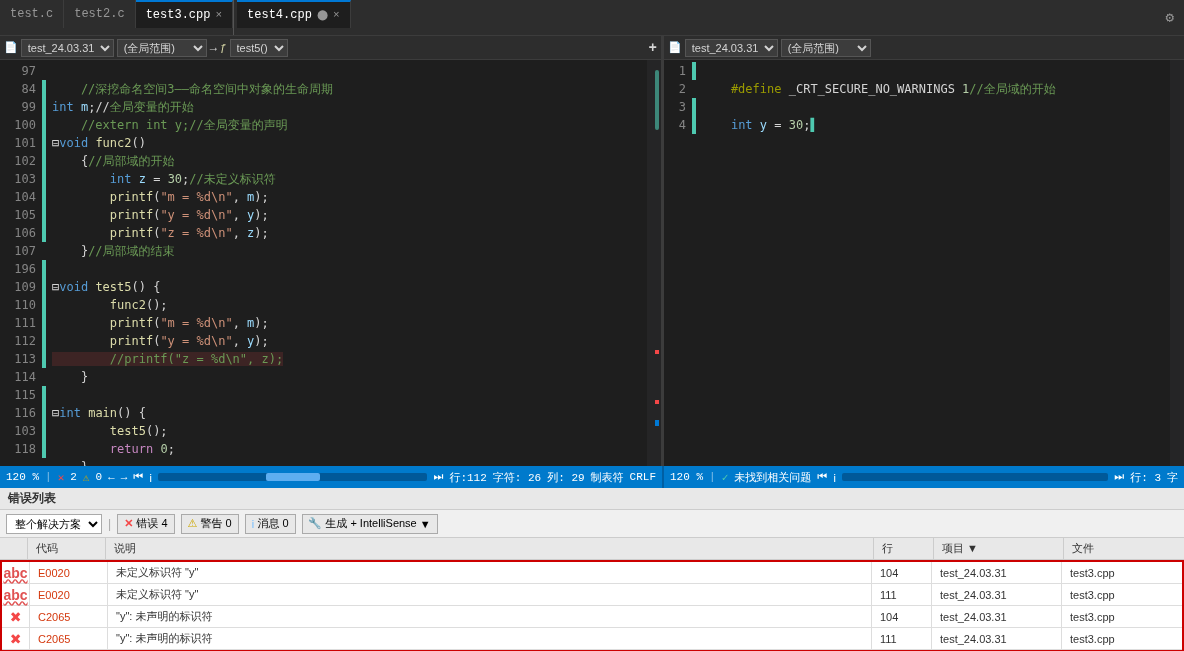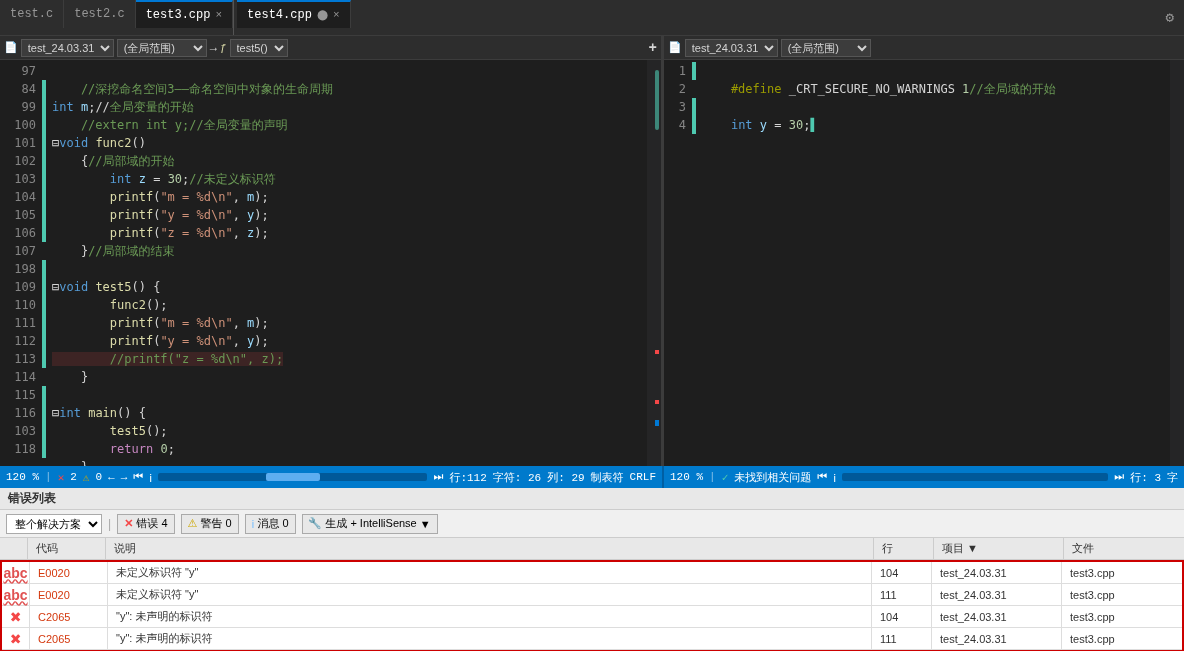--- a/index.html
+++ b/index.html
@@ -57,21 +57,21 @@
           <div>84</div>
           <div>99</div>
           <div>100</div>
           <div>101</div>
         <div>102</div>
           <div>103</div>
           <div>104</div>
           <div>105</div>
           <div>106</div>
         <div>107</div>
-          <div>198</div>
+          <div>196</div>
           <div>109</div>
           <div>110</div>
           <div>111</div>
         <div>112</div>
           <div>113</div>
           <div>114</div>
           <div>115</div>
           <div>116</div>
         <div>103</div>
           <div>118</div>

